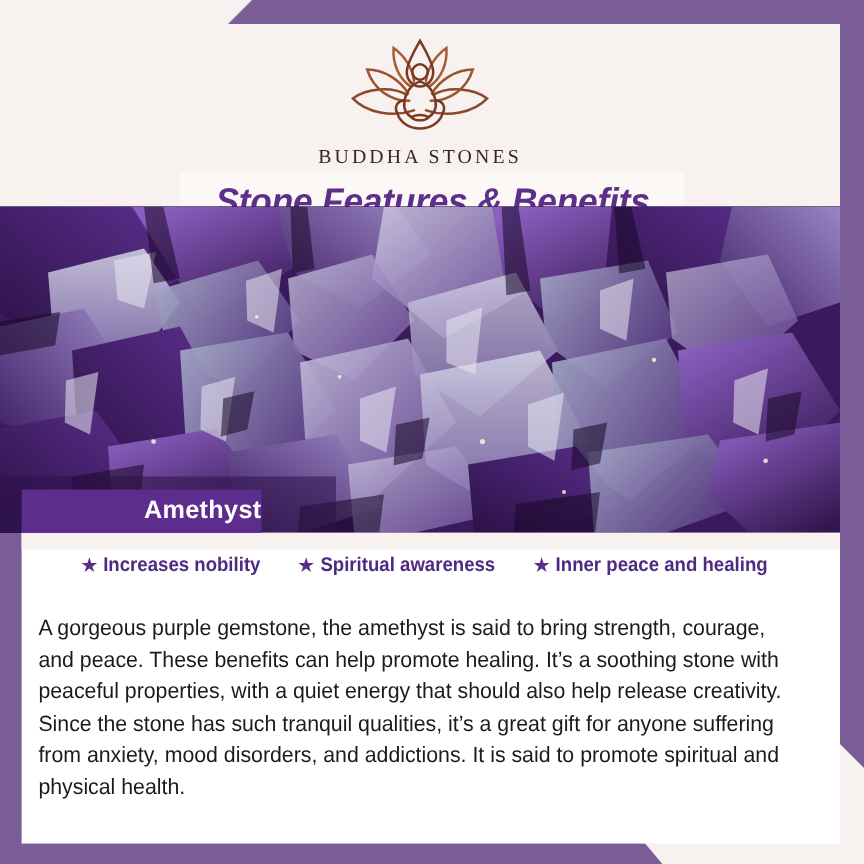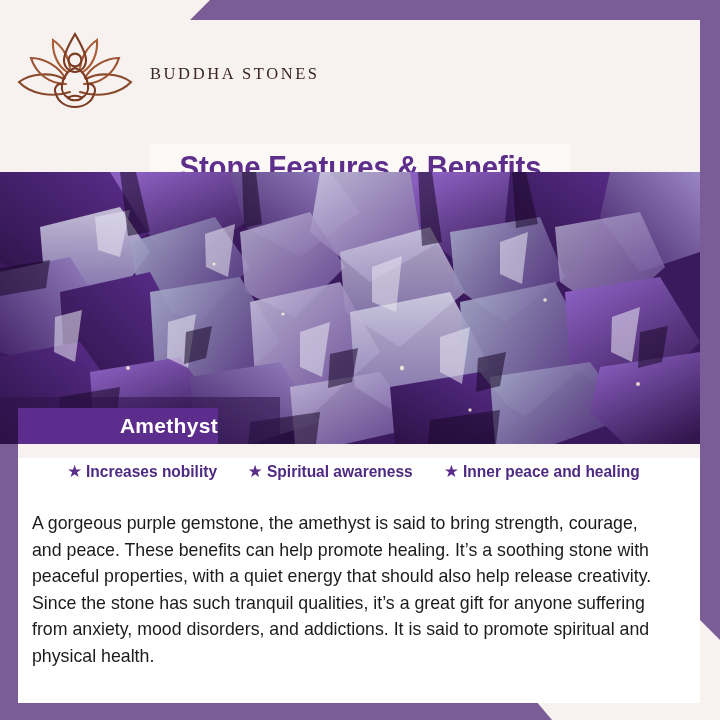--- a/index.html
+++ b/index.html
@@ -52,41 +52,42 @@
   .header {
     position: absolute;
     left: 0; top: 20px;
     width: 700px; height: 152px;
     background: #f7f2ef;
   }
   .logo-wrap {
     position: absolute;
     left: 0; right: 0; top: 8px;
     display: flex;
-    flex-direction: row;
+    flex-direction: column;
     align-items: center;
   }
   .logo-mark { display: block; }
   .logo-word {
     margin-top: 2px;
     font-family: "Liberation Serif", serif;
     font-size: 16.5px;
     letter-spacing: 2.6px;
     color: #3a2520;
     font-weight: 400;
   }
 
   .title-plate {
     position: absolute;
     left: 150px; top: 124px;
     width: 420px; height: 48px;
     background: #fcf8f5;
     display: flex;
     align-items: center;
     justify-content: center;
+    font-style: italic;
   }
   .title-text {
     font-family: "Liberation Sans Narrow", "Liberation Sans", sans-serif;
     font-size: 31px;
     font-weight: bold;
     color: #5d2e8c;
     letter-spacing: -0.2px;
     transform: scaleX(0.95);
     white-space: nowrap;
   }

